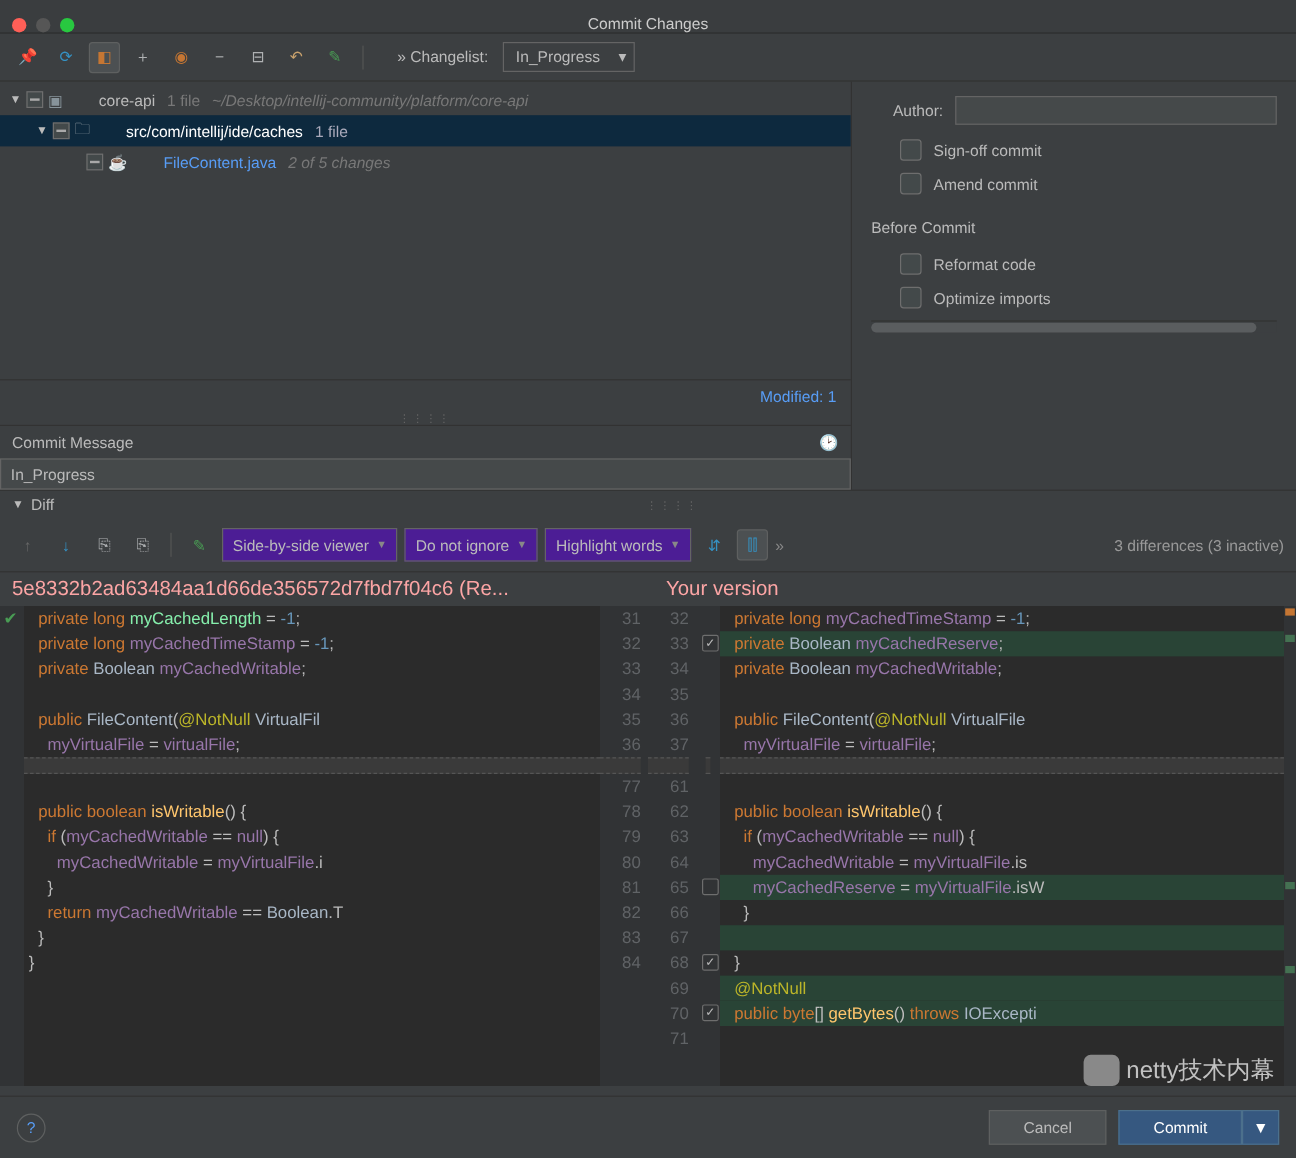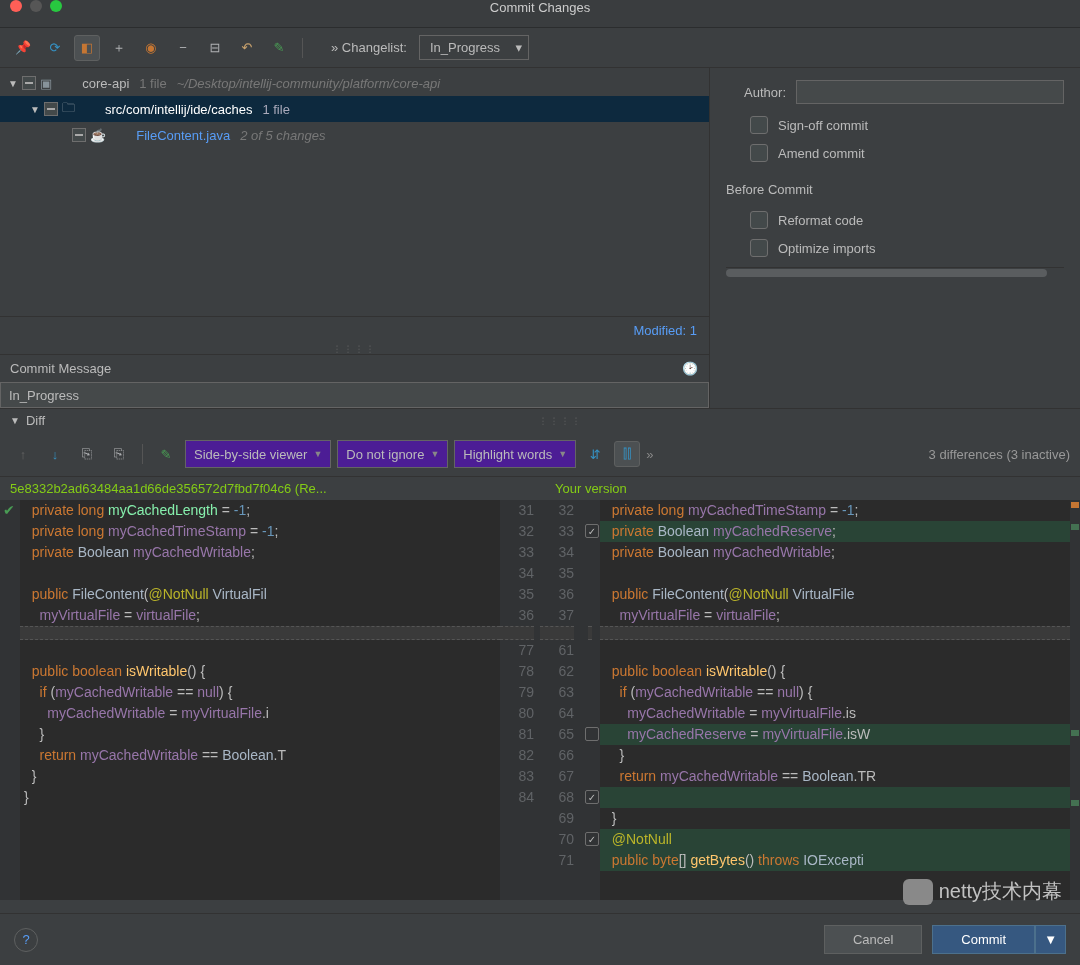--- a/index.html
+++ b/index.html
@@ -1,17 +1,17 @@
 <!DOCTYPE html>
 <html><head>
 <meta charset="utf-8">
 <style>
 * { margin: 0; padding: 0; box-sizing: border-box; font-family: -apple-system, "Helvetica Neue", Arial, sans-serif; }
 body { background: #3c3f41; color: #bbbbbb; font-size: 13px; width: 1080px; height: 965px; overflow: hidden; }
-.titlebar { height: 28px; display: flex; align-items: flex-start; background: #3a3d3f; border-bottom: 1px solid #2b2d2e; position: relative; }
+.titlebar { height: 28px; display: flex; align-items: flex-end; background: #3a3d3f; border-bottom: 1px solid #2b2d2e; position: relative; }
 .traffic { display: flex; gap: 8px; padding-left: 10px; }
 .dot { width: 12px; height: 12px; border-radius: 50%; }
 .dot.red { background: #ff5f57; } .dot.yellow { background: #565656; } .dot.green { background: #28c840; }
 .title { position: absolute; left: 50%; transform: translateX(-50%); color: #cccccc; }
 .toolbar { height: 40px; display: flex; align-items: center; padding: 0 10px; gap: 6px; border-bottom: 1px solid #323232; }
 .tb-btn { width: 26px; height: 26px; display: flex; align-items: center; justify-content: center; cursor: pointer; color: #afb1b3; border-radius: 3px; }
 .tb-btn.boxed { border: 1px solid #5e6060; background: #4c5052; }
 .tb-sep { width: 1px; height: 20px; background: #555; margin: 0 4px; }
 .changelist-lbl { color: #bbbbbb; margin-left: 18px; }
 .changelist-sel { background: #3c3f41; border: 1px solid #646464; color: #bbbbbb; padding: 4px 28px 4px 10px; position: relative; margin-left: 6px; }
@@ -42,21 +42,21 @@
 .commit-msg { border-top: 1px solid #323232; }
 .cm-head { display: flex; justify-content: space-between; align-items: center; padding: 6px 10px; }
 .cm-inp { width: 100%; background: #45494a; border: 1px solid #646464; color: #bbbbbb; padding: 4px 8px; height: 26px; font-size: 13px; }
 .diff-head { display: flex; align-items: center; gap: 6px; padding: 4px 10px; border-top: 1px solid #323232; }
 .diff-head .tri2 { font-size: 10px; }
 .diff-tb { display: flex; align-items: center; padding: 8px 10px; gap: 6px; border-bottom: 1px solid #323232; flex-wrap: nowrap; }
 .combo { background: #4c1d95; border: 1px solid #646464; padding: 4px 8px; display: flex; align-items: center; gap: 6px; color: #bbbbbb; height: 28px; }
 .combo .dd { font-size: 9px; color: #888; }
 .diff-info { margin-left: auto; color: #999; }
 .diff-titles { display: flex; padding: 4px 10px; }
-.diff-titles > div { flex: 1; color: #84cc16; font-size: 13px; }
+.diff-titles > div { flex: 1; color: #fca5a5; font-size: 17px; }
 .diff-body { display: flex; height: 400px; font-family: Menlo, Monaco, Consolas, monospace; font-size: 14px; position: relative; }
 .pane { flex: 1; display: flex; overflow: hidden; position: relative; }
 .gut-l { width: 20px; background: #313335; }
 .code { flex: 1; background: #2b2b2b; overflow: hidden; }
 .ln-col { width: 40px; background: #313335; color: #606366; text-align: right; padding-right: 6px; }
 .ln-col2 { width: 40px; background: #313335; color: #606366; text-align: right; padding-right: 6px; }
 .chk-col { width: 20px; background: #313335; display: flex; flex-direction: column; align-items: center; }
 .line { height: 21px; line-height: 21px; white-space: pre; padding-left: 4px; }
 .line.green { background: #294436; }
 .line.fold { background: #3a3a3a; height: 14px; border-top: 1px dashed #555; border-bottom: 1px dashed #555; }
@@ -294,21 +294,20 @@
         <div class="line"></div>
         <div class="line">  <span class="kw">public</span> <span class="id" style="color:#a9b7c6">FileContent</span>(<span class="ann">@NotNull</span> <span class="id" style="color:#a9b7c6">VirtualFile</span> </div>
         <div class="line">    <span style="color:#9876aa">myVirtualFile</span> = <span style="color:#9876aa">virtualFile</span>;</div>
         <div class="line fold"></div>
         <div class="line"></div>
         <div class="line">  <span class="kw">public</span> <span class="kw">boolean</span> <span class="fn">isWritable</span>() {</div>
         <div class="line">    <span class="kw">if</span> (<span style="color:#9876aa">myCachedWritable</span> == <span style="color:#9876aa">null</span>) {</div>
         <div class="line">      <span style="color:#9876aa">myCachedWritable</span> = <span style="color:#9876aa">myVirtualFile</span>.is</div>
         <div class="line green">      <span style="color:#9876aa">myCachedReserve</span> = <span style="color:#9876aa">myVirtualFile</span>.isW</div>
         <div class="line">    }</div>
-        <div class="line">    <span class="kw">return</span> <span style="color:#9876aa">myCachedWritable</span> == <span class="id" style="color:#a9b7c6">Boolean</span>.TR</div>
         <div class="line green"></div>
         <div class="line">  }</div>
         <div class="line green">  <span class="ann">@NotNull</span></div>
         <div class="line green">  <span class="kw">public</span> <span class="kw">byte</span>[] <span class="fn">getBytes</span>() <span class="kw">throws</span> <span class="id" style="color:#a9b7c6">IOExcepti</span></div>
       </div>
     <div class="marker">
       <div class="m" style="top:2px;background:#c57633"></div>
       <div class="m" style="top:24px;background:#447152"></div>
       <div class="m" style="top:230px;background:#447152"></div>
       <div class="m" style="top:300px;background:#447152"></div>

